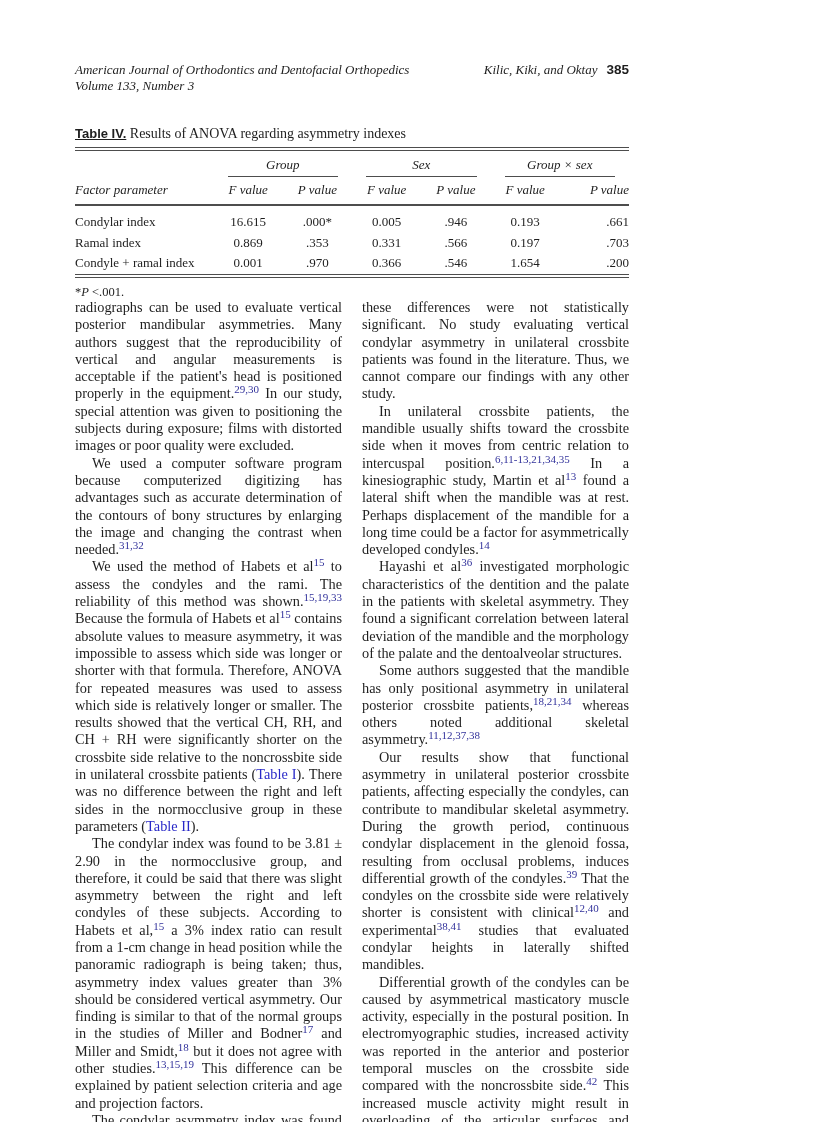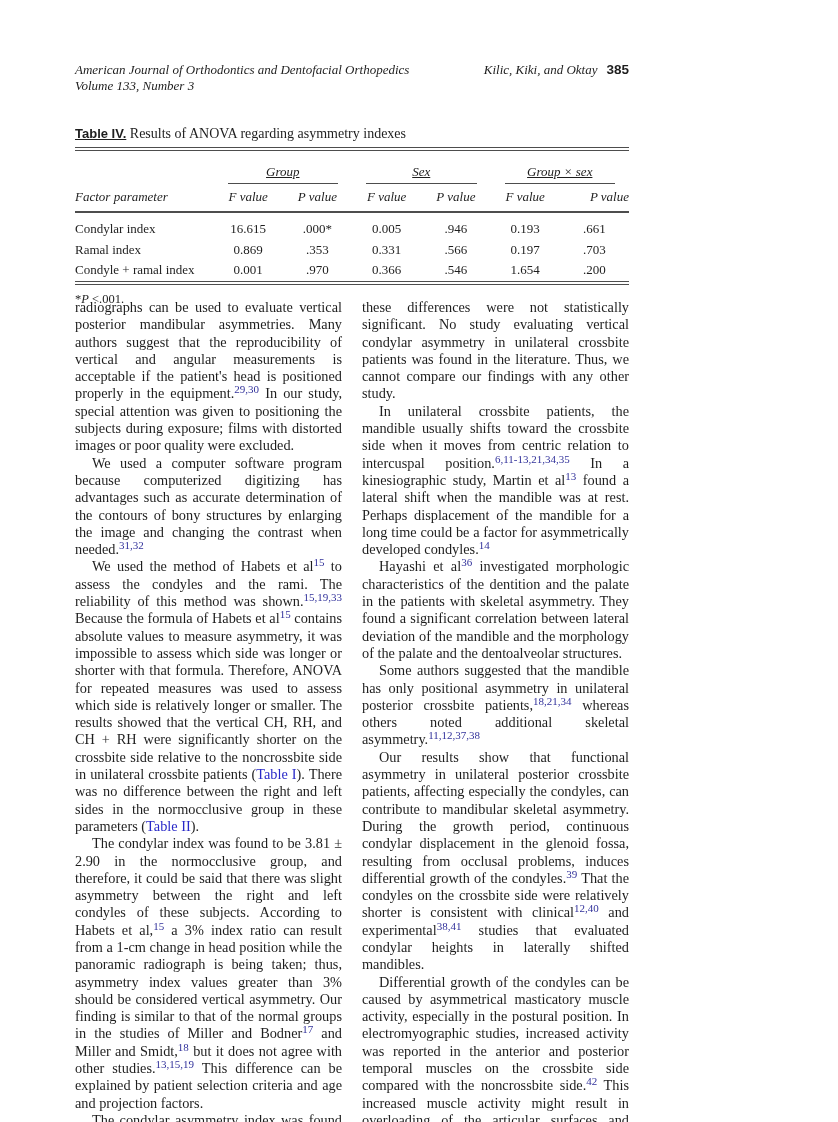--- a/index.html
+++ b/index.html
@@ -30,34 +30,34 @@
   .tbl-caption .tlabel{
     font-family:"Liberation Sans", sans-serif;font-weight:bold;font-size:13px;text-decoration:underline;
   }
   table.anova{
     width:100%;border-collapse:collapse;table-layout:fixed;
     border-top:4px double #4d4d4d;border-bottom:4px double #4d4d4d;
     font-size:13px;
   }
   table.anova col.c-param{width:25%;}
   table.anova col.c-val{width:12.5%;}
-  .grp-th{padding:12px 14px 0 14px;font-weight:normal;text-decoration:underline;}
+  .grp-th{padding:5px 14px 0 14px;font-weight:normal;}
   .grp-th .grp-underline{
     border-bottom:1px solid #4d4d4d;text-align:center;
     font-style:italic;padding:1px 0 3px 0;
   }
   tr.subhdr th{
     font-weight:normal;font-style:italic;text-align:center;
     padding:5px 0 6px 0;border-bottom:2px solid #4d4d4d;
   }
   tr.subhdr th.param-hdr{text-align:left;vertical-align:bottom;}
   tr.subhdr th:last-child{text-align:right;}
   table.anova td{padding:2px 0 2.5px 0;text-align:center;}
   table.anova td.param{text-align:left;}
-  table.anova td:last-child{}
+  table.anova td:last-child{text-align:right;}
   table.anova tbody tr:first-child td{padding-top:8px;}
   table.anova tbody tr:last-child td{font-family:Liberation Serif, serif;}
   .tbl-footnote{font-size:12.5px;margin-top:7px;}
   .tbl-footnote i{font-style:italic;}
   
   .bodycols{
     position:absolute;top:299px;left:75px;right:73px;
     display:flex;gap:20px;
     font-size:14.3px;line-height:17.3px;text-align:justify;
   }

